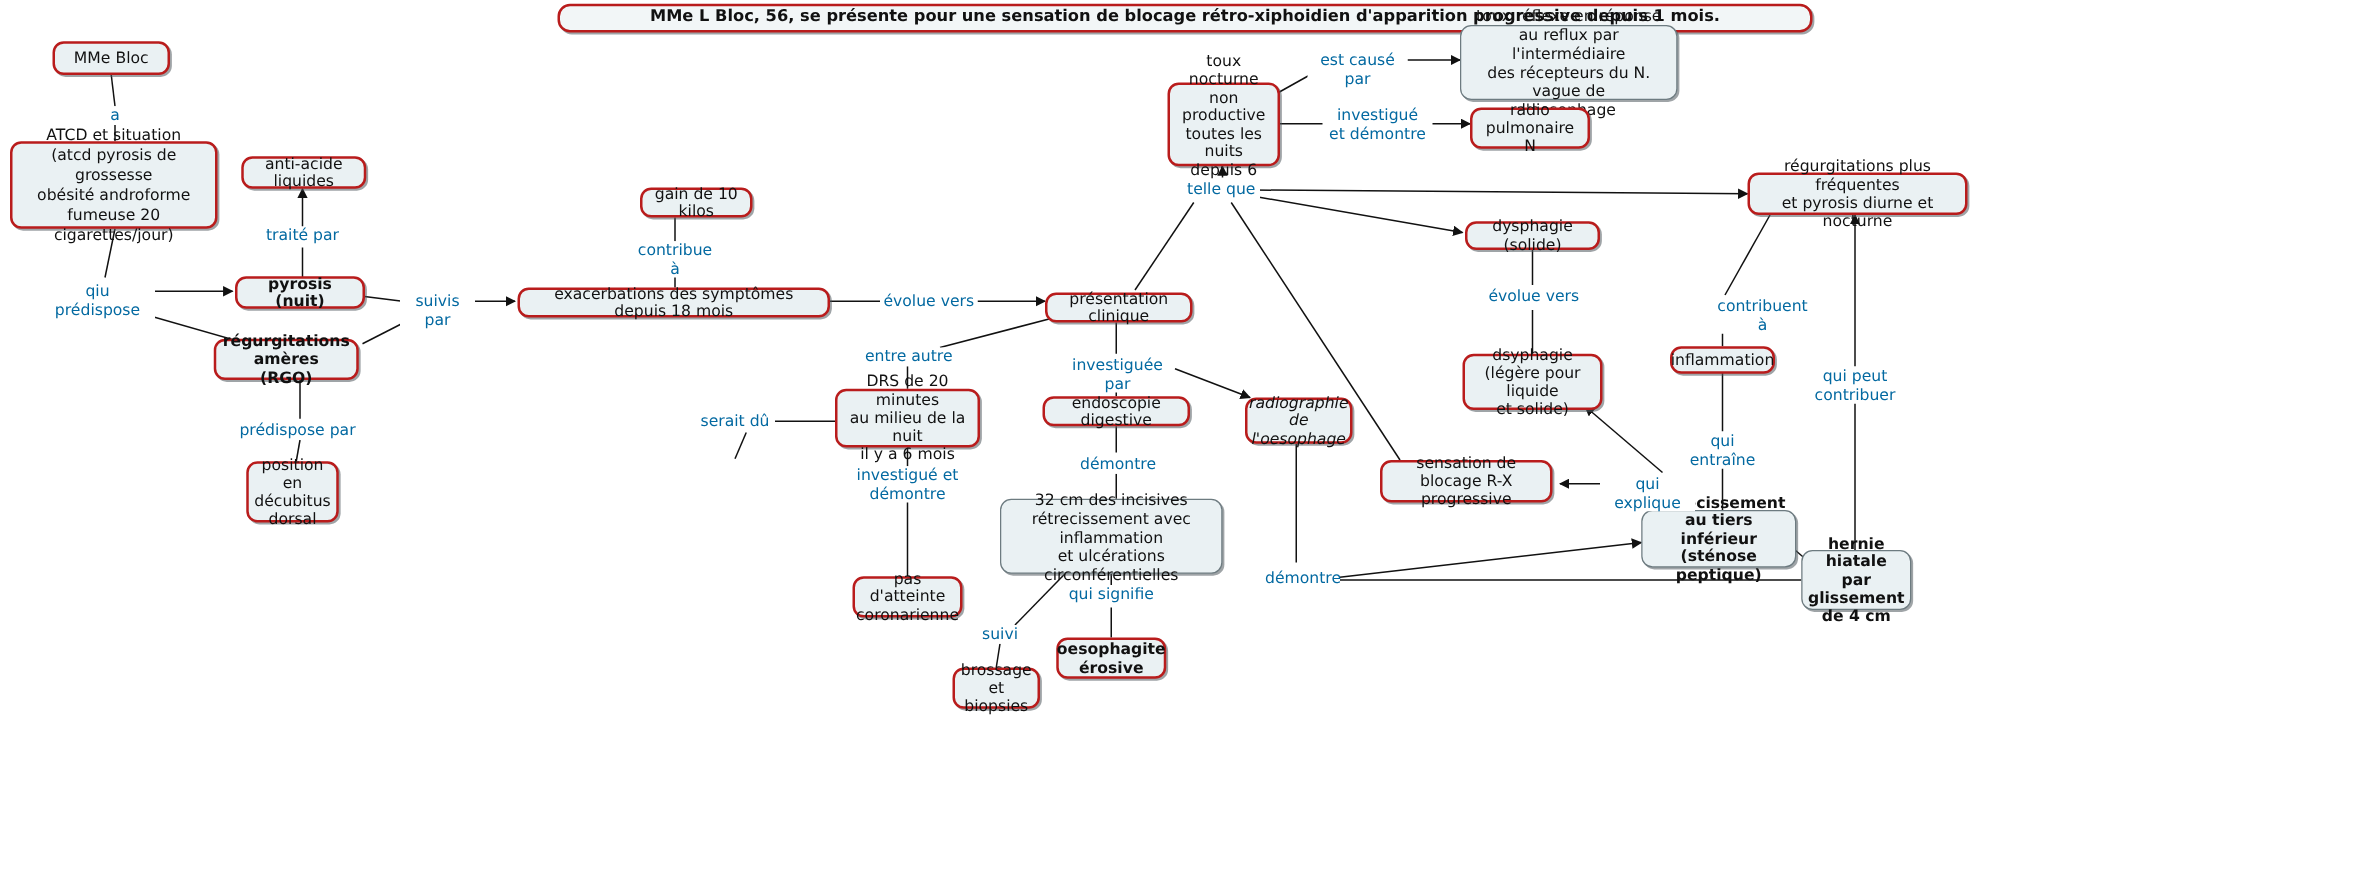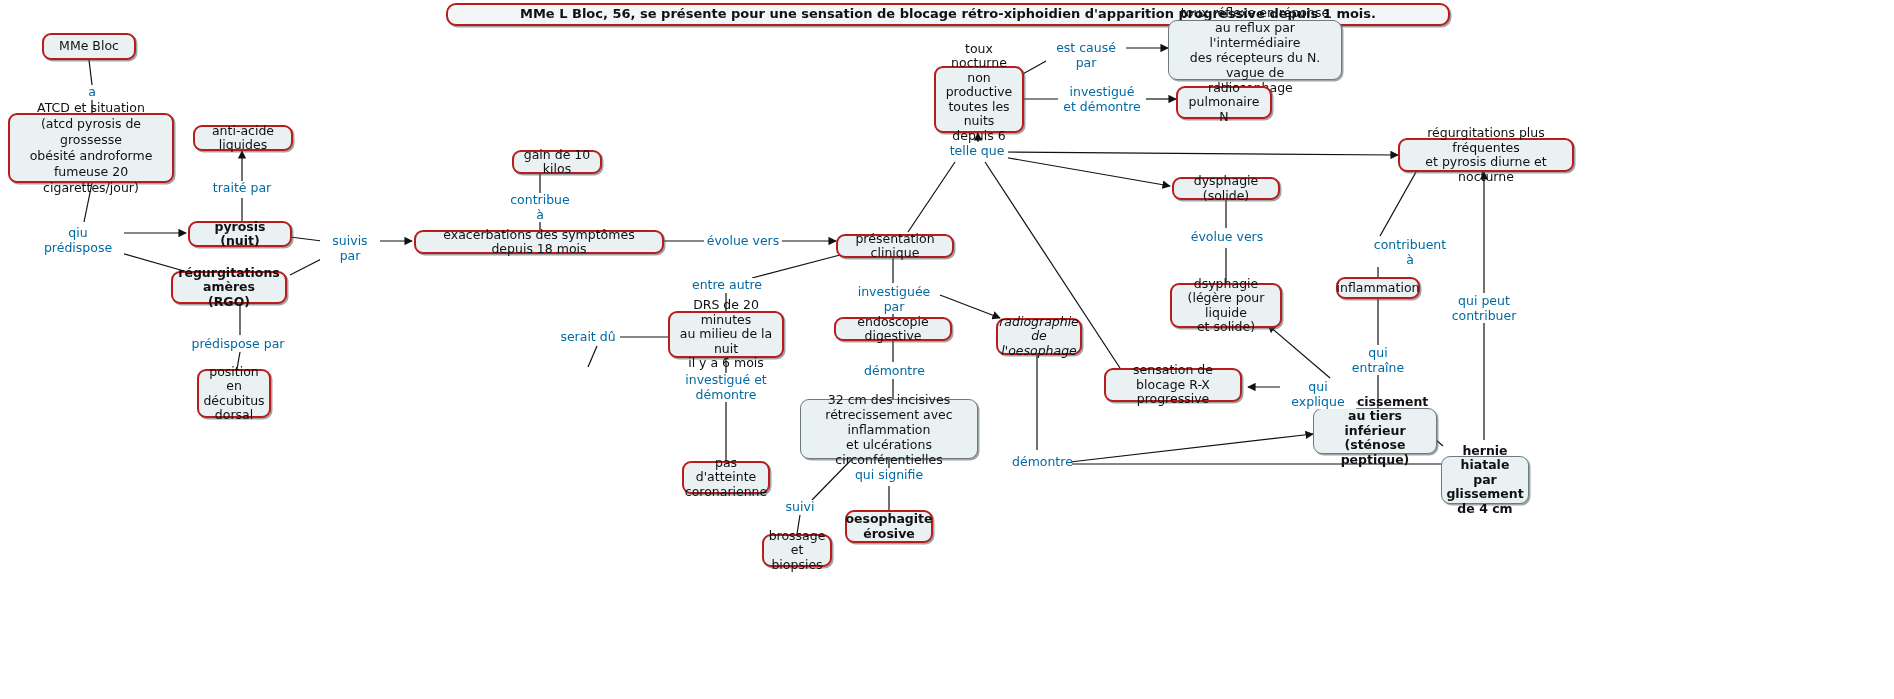--- a/index.html
+++ b/index.html
@@ -241,21 +241,21 @@
 
   <div class="node" style="left:1336px; top:277px; width:84px; height:22px;">inflammation</div>
 
   <div class="node" style="left:1104px; top:368px; width:138px; height:34px;">sensation de blocage R-X
 progressive</div>
 
   <div class="node bold thick" style="left:1313px; top:408px; width:124px; height:46px;">rétrécissement
 au tiers inférieur
 (sténose peptique)</div>
 
-  <div class="node bold thick" style="left:1441px; top:456px; width:88px; height:48px;">hernie hiatale
+  <div class="node bold thick" style="left:1441px; top:440px; width:88px; height:48px;">hernie hiatale
 par glissement
 de 4 cm</div>
 
   <div class="elabel" style="left:82px; top:85px; width:20px;">a</div>
 
   <div class="elabel" style="left:32px; top:226px; width:92px;">qiu prédispose</div>
 
   <div class="elabel" style="left:210px; top:181px; width:64px;">traité par</div>
 
   <div class="elabel" style="left:320px; top:234px; width:60px;">suivis par</div>

